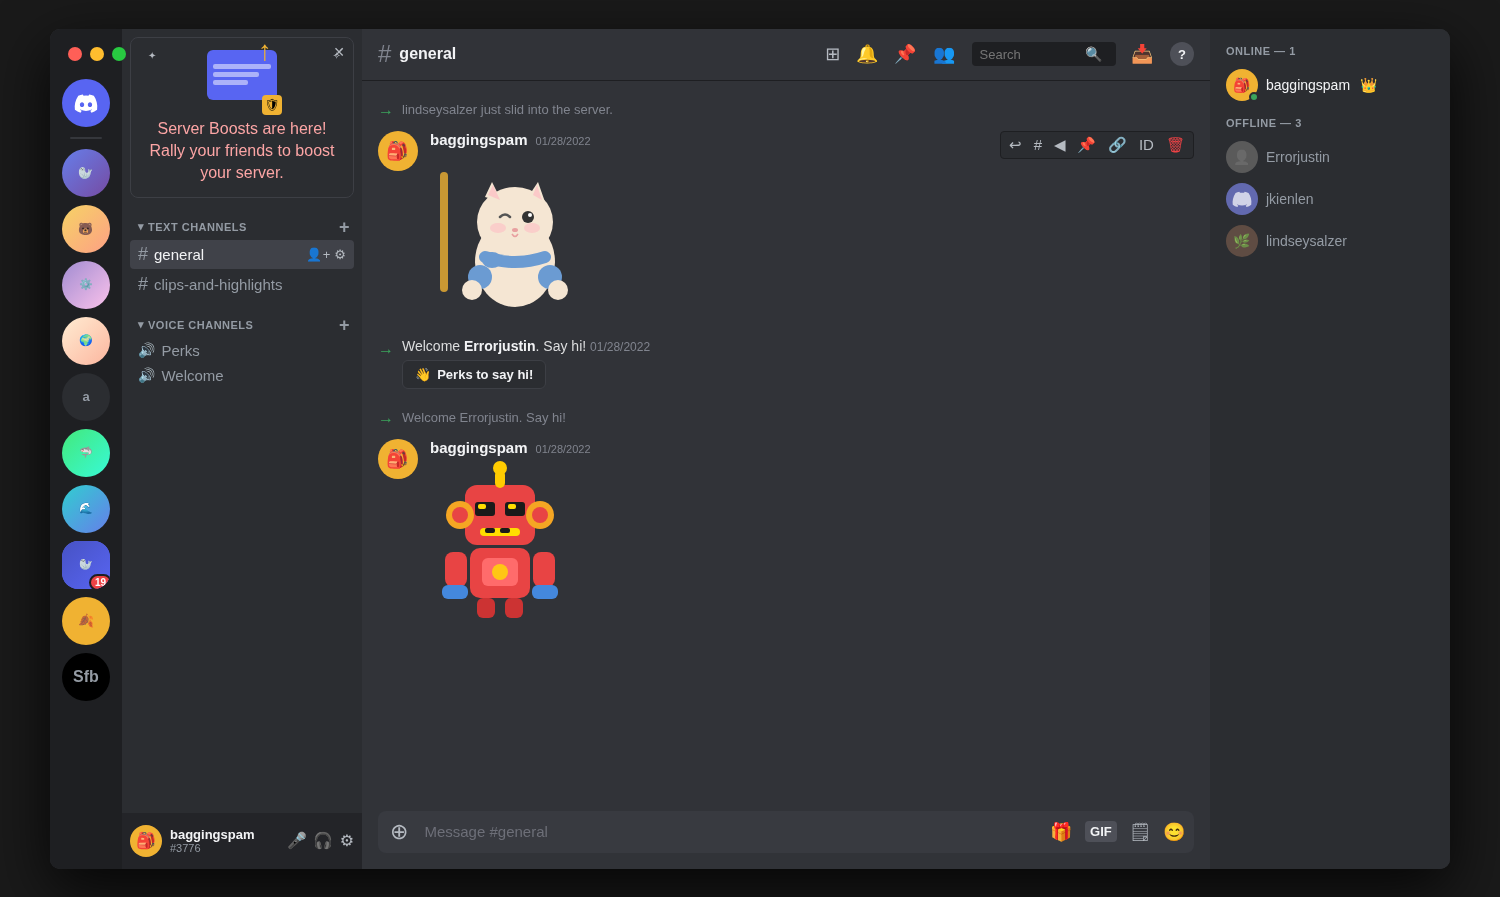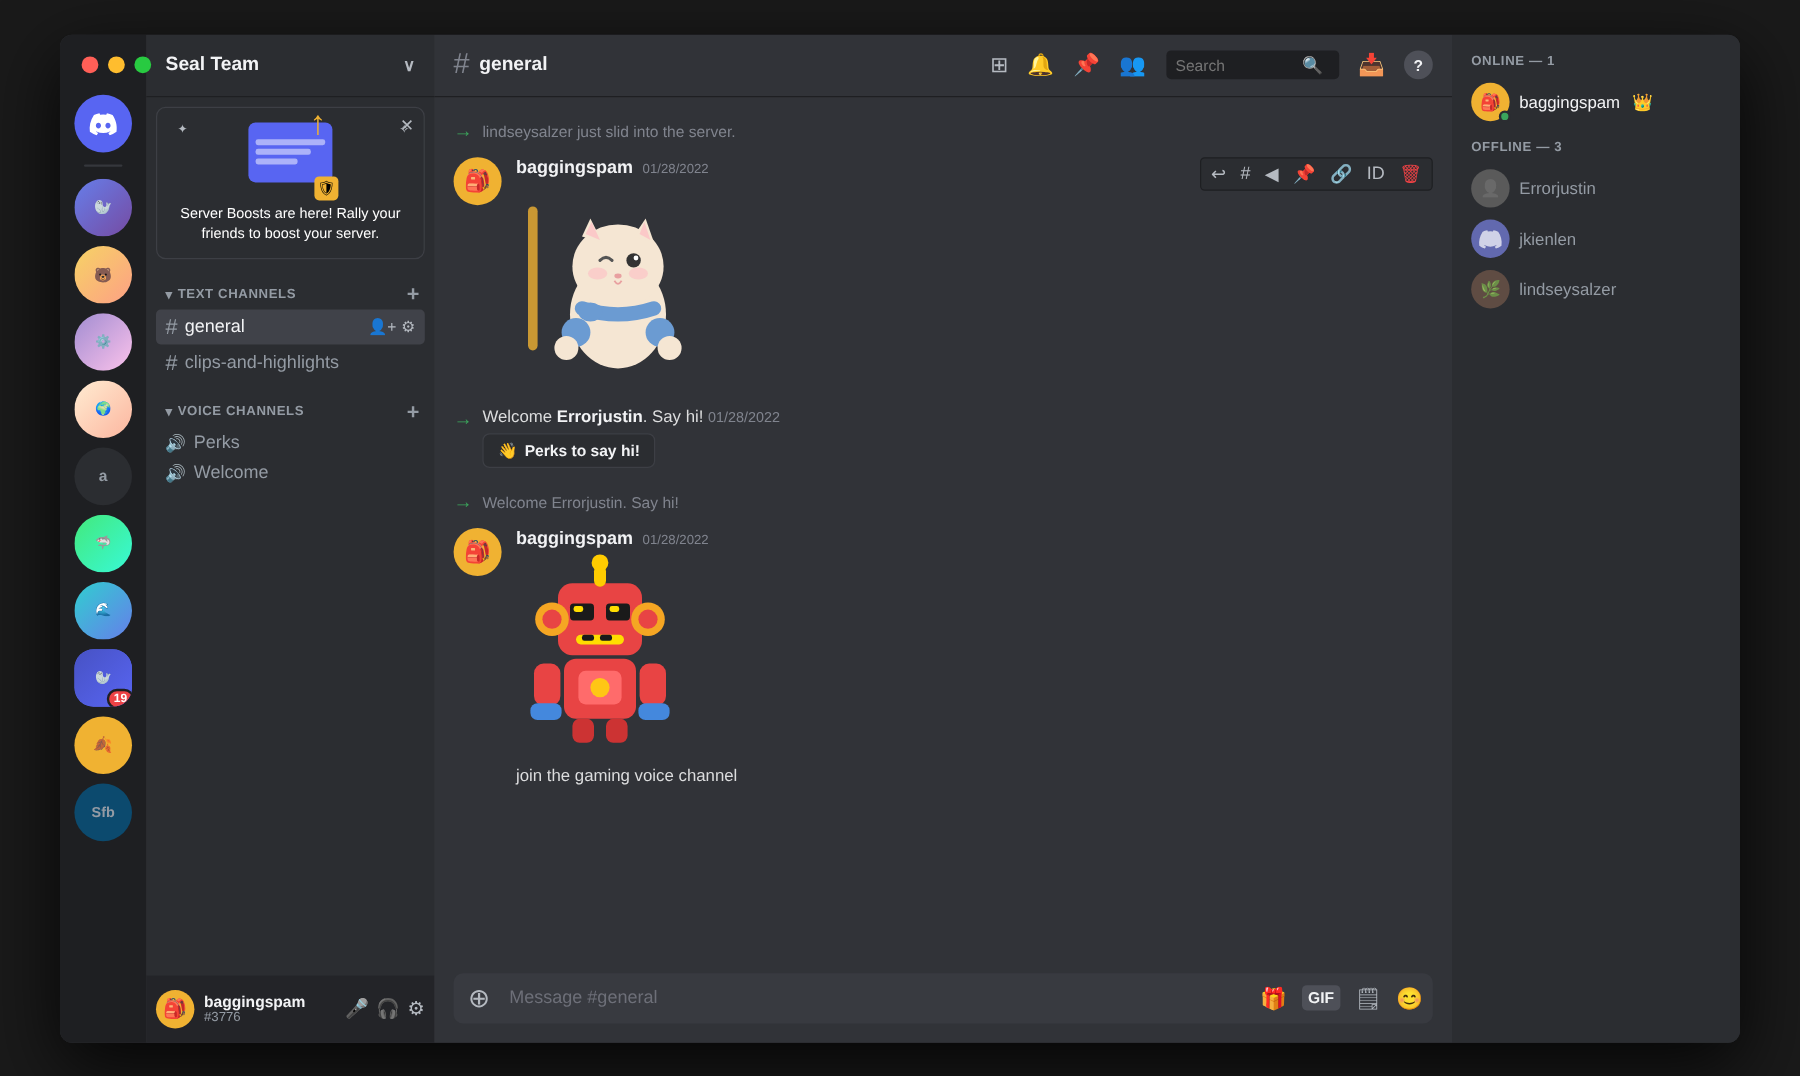--- a/index.html
+++ b/index.html
@@ -183,22 +183,22 @@
       font-size: 10px;
     }
     .boost-sparkle-right {
       position: absolute;
       right: 0px;
       top: 0;
       color: #b5bac1;
       font-size: 10px;
     }
     .boost-text {
-      font-size: 12px;
-      color: #ffffff;
+      font-size: 16px;
+      color: #fca5a5;
       text-align: center;
       line-height: 1.4;
     }
     .boost-btn {
       margin-top: 8px;
       width: 100%;
       background: #5865f2;
       color: #fff;
       border: none;
       border-radius: 4px;
@@ -523,28 +523,24 @@
       <div style="width:100%;height:100%;background:linear-gradient(135deg,#43e97b,#38f9d7);display:flex;align-items:center;justify-content:center;font-size:11px;">🦈</div>
     </div>
     <div class="server-icon">
       <div style="width:100%;height:100%;background:linear-gradient(135deg,#30cfd0,#667eea);display:flex;align-items:center;justify-content:center;font-size:11px;">🌊</div>
     </div>
     <div class="server-icon" style="border-radius:16px;background:#5865f2;position:relative;">
       <div style="width:100%;height:100%;background:linear-gradient(135deg,#4752c4,#5865f2);display:flex;align-items:center;justify-content:center;font-size:11px;border-radius:16px;">🦭</div>
       <div class="badge-red">19</div>
     </div>
     <div class="server-icon" style="background:#f0b232;color:#1e1f22;font-size:13px;font-weight:800;">🍂</div>
-    <div class="server-icon" style="background:#0c4a6e;font-size:12px;font-weight:800;color:#949ba4;">Sfb</div>
+    <div class="server-icon" style="background:#000000;font-size:16px;font-weight:800;color:#949ba4;">Sfb</div>
   </div>
 
   <div class="channel-sidebar">
-    <div class="server-header">
-      <span class="server-header-name">Seal Team</span>
-      <span class="server-header-chevron">∨</span>
-    </div>
 
     <div class="boost-banner">
       <span class="boost-close">✕</span>
       <div class="boost-icon-area">
         <div style="position:relative;display:inline-block;">
           <div class="boost-card">
             <div class="boost-card-line" style="width:100%;"></div>
             <div class="boost-card-line" style="width:80%;"></div>
             <div class="boost-card-line" style="width:60%;"></div>
           </div>
@@ -753,21 +749,20 @@
               <rect x="15" y="92" width="22" height="35" rx="8" fill="#e84444"></rect>
               <rect x="103" y="92" width="22" height="35" rx="8" fill="#e84444"></rect>
 
               <rect x="12" y="125" width="26" height="14" rx="6" fill="#4488dd"></rect>
               <rect x="102" y="125" width="26" height="14" rx="6" fill="#4488dd"></rect>
 
               <rect x="47" y="138" width="18" height="20" rx="6" fill="#cc3333"></rect>
               <rect x="75" y="138" width="18" height="20" rx="6" fill="#cc3333"></rect>
             </svg>
           </div>
-          <div class="msg-text">join the gaming voice channel</div>
         </div>
       </div>
 
     </div>
 
     <div class="chat-input-area">
       <div class="chat-input-box">
         <span class="chat-add-btn">⊕</span>
         <input class="chat-input" type="text" placeholder="Message #general" style="">
         <div class="chat-input-icons">

